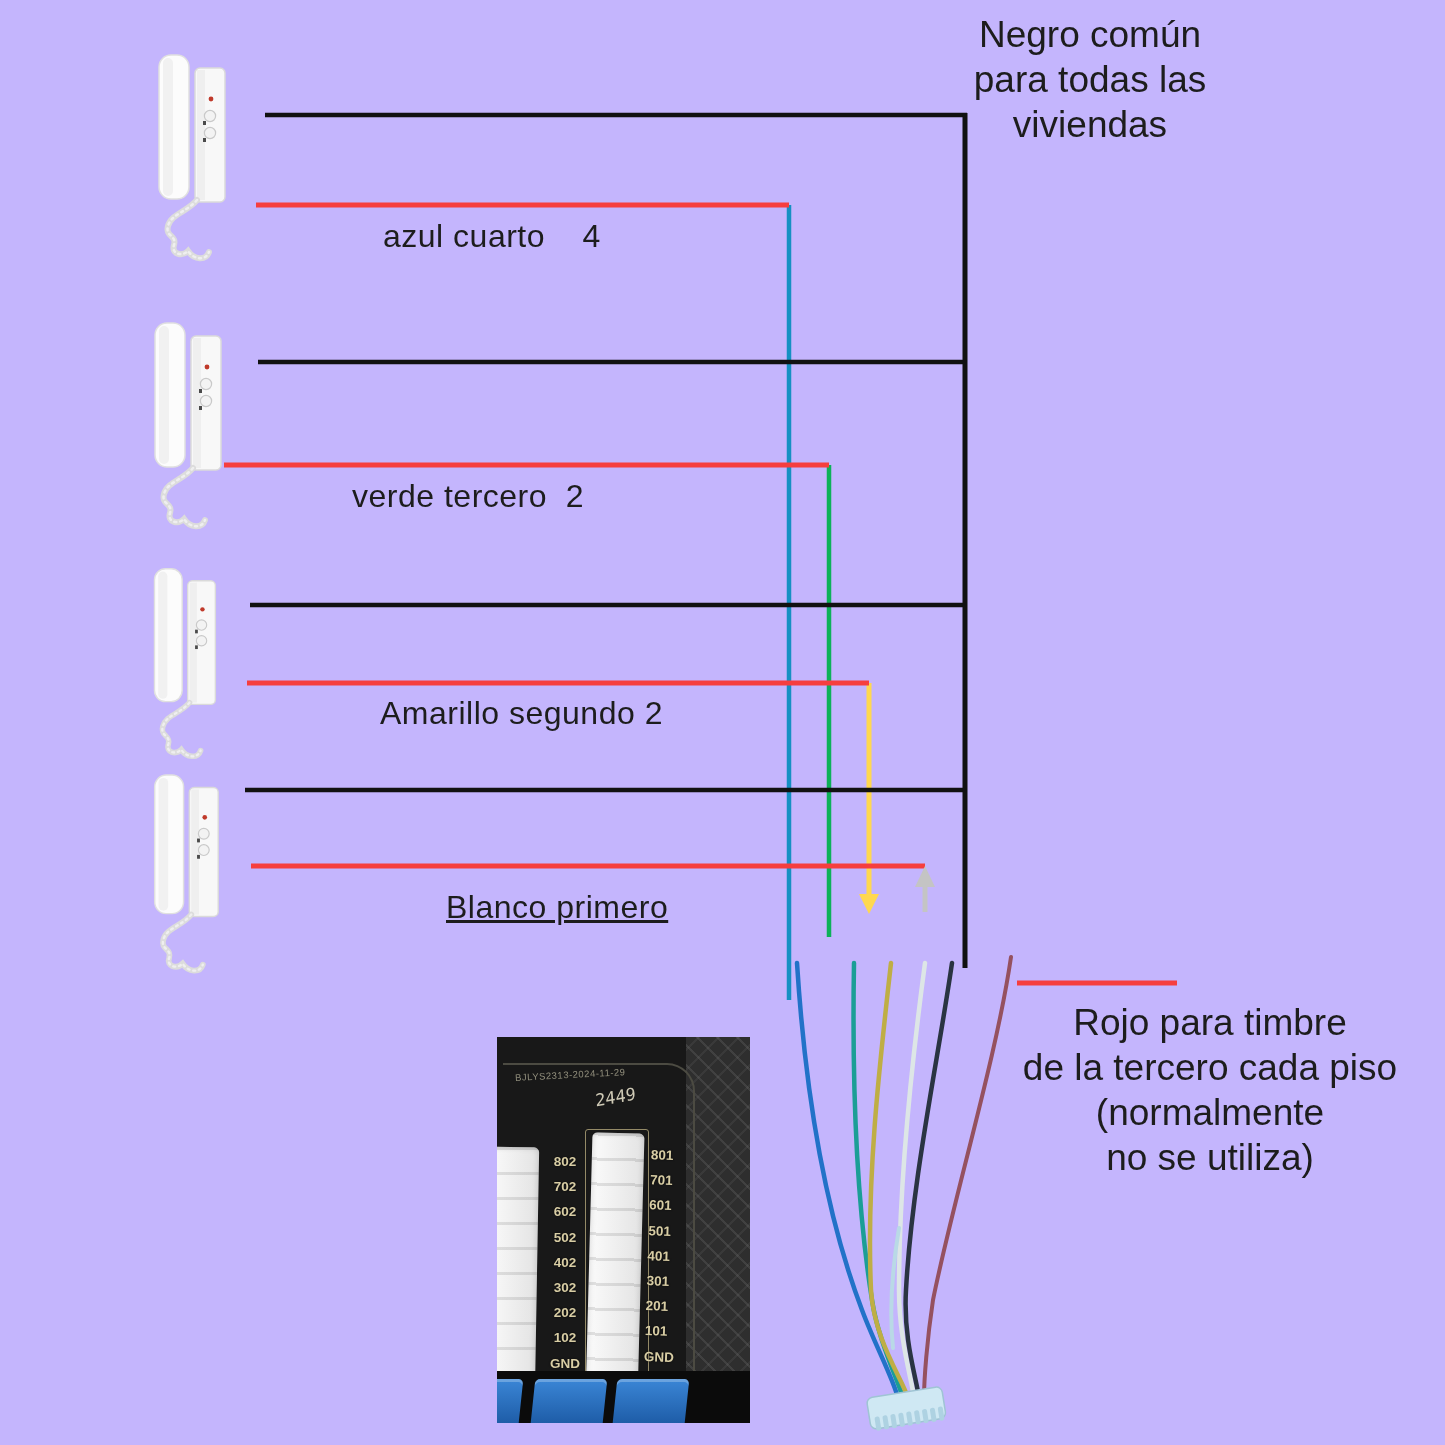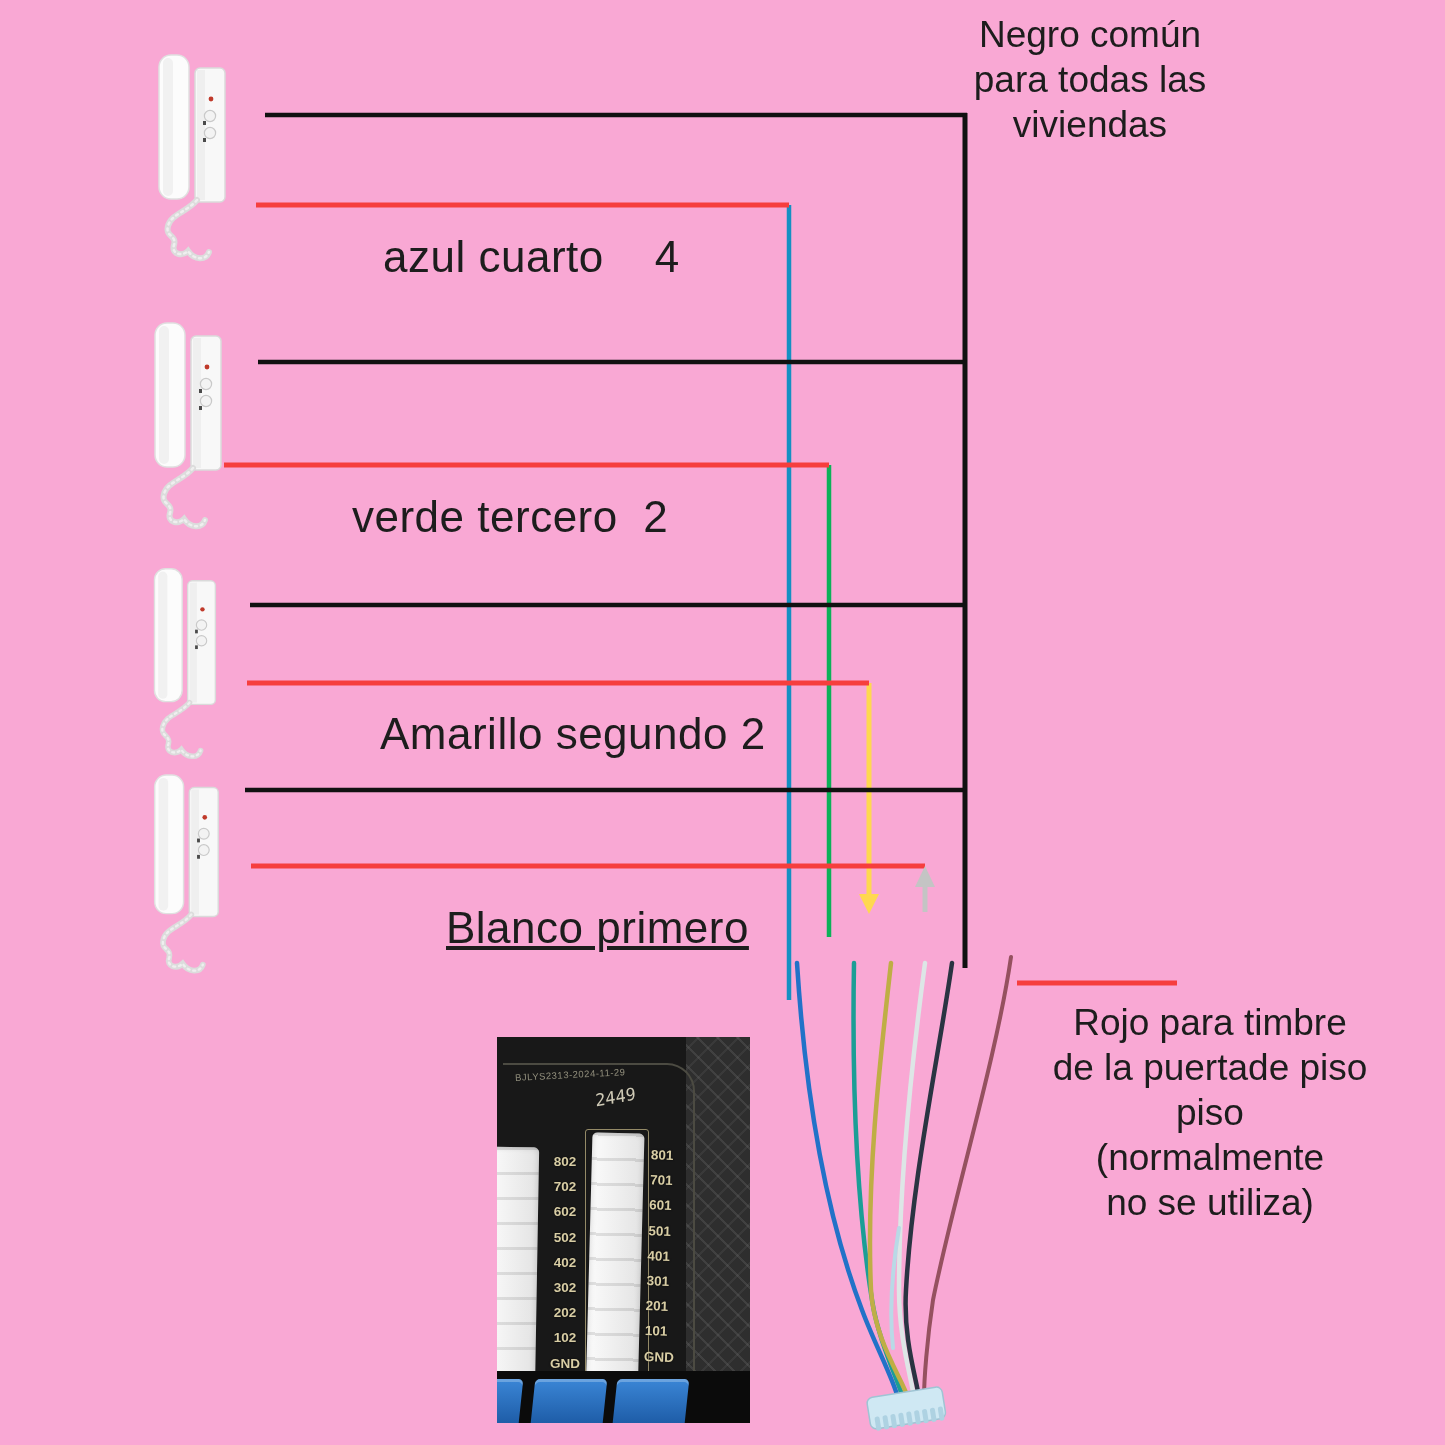--- a/index.html
+++ b/index.html
@@ -1,22 +1,22 @@
 <!DOCTYPE html>
 <html><head>
 <meta charset="utf-8">
 <style>
   html,body{margin:0;padding:0;background:#ffffff;}
   #canvas{
-    position:relative;width:1445px;height:1445px;background:#f9a8d4;overflow:hidden;
+    position:relative;width:1445px;height:1445px;background:#c4b5fd;overflow:hidden;
     font-family:"Liberation Sans", sans-serif;color:#1c1c1c;
   }
   #diagram-svg{position:absolute;left:0;top:0;}
   .label{
-    position:absolute;font-size:44px;color:#1d1d1d;white-space:pre;letter-spacing:0.5px;margin-top:14px;
+    position:absolute;font-size:32px;color:#1d1d1d;white-space:pre;letter-spacing:0.5px;
   }
   .note{
     position:absolute;font-size:37px;color:#1d1d1d;text-align:center;line-height:45px;white-space:pre-line;
   }
   
   .pcb{
     position:absolute;left:497px;top:1037px;width:253px;height:386px;overflow:hidden;background:#181818;
   }
   .pcb-texture{
     position:absolute;right:0;top:0;width:64px;height:100%;
@@ -148,21 +148,21 @@
   <div class="note" style="left:955px;top:12px;width:270px;">Negro común
 para todas las
 viviendas</div>
 
   <div class="label" style="left:383px;top:218px;">azul cuarto    4</div>
   <div class="label" style="left:352px;top:478px;">verde tercero  2</div>
   <div class="label" style="left:380px;top:695px;text-align:center;">Amarillo segundo 2</div>
   <div class="label" style="left:446px;top:889px;text-decoration:underline;">Blanco primero</div>
 
   <div class="note" style="left:1015px;top:1000px;width:390px;">Rojo  para timbre
-de la puertade piso piso
+de la tercero cada piso
 (normalmente
 no se utiliza)</div>
 
   <div class="pcb">
     <div class="pcb-texture"></div>
     <div class="pcb-outline"></div>
     <div class="silk-code">BJLYS2313-2024-11-29</div>
     <div class="handwritten">2449</div>
 
     <div class="conn conn-left">

